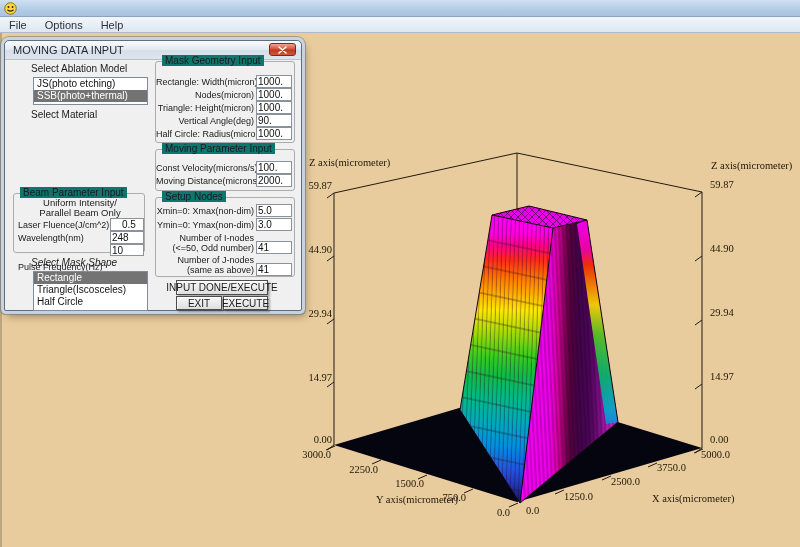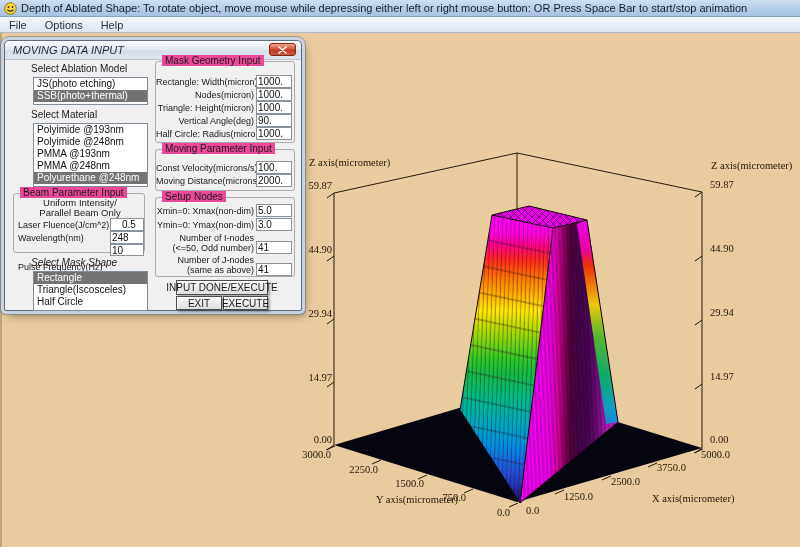--- a/index.html
+++ b/index.html
@@ -22,31 +22,31 @@
   #plot { position:absolute; left:0; top:0; z-index:1; }
   .ptxt { font-family:"Liberation Serif", serif; font-size:10.5px; fill:#1E1708; }
 
   
   .dialog { position:absolute; left:4px; top:40px; width:298px; height:271px;
     background:#F0F0F0; border:1px solid #5F6E7D; border-radius:5px 5px 2px 2px;
     box-shadow:0 0 0 3px rgba(205,218,234,0.9), 0 0 0 4px rgba(100,110,125,0.5), 3px 5px 9px rgba(0,0,0,0.38);
     z-index:10; font-size:10px; color:#1A1A1A; }
   .dlg-titlebar { position:absolute; left:0; top:0; width:100%; height:19px;
     background:linear-gradient(#FAFBFD,#E3E9F1 48%,#D6DEE9 52%,#DEE5EF);
-    border-bottom:1px solid #B8C0CB; border-radius:5px 5px 0 0;font-style:italic; }
+    border-bottom:1px solid #B8C0CB; border-radius:5px 5px 0 0; }
   .dlg-title { position:absolute; left:8px; top:3px; font-size:11px; color:#1E2630; }
   .dlg-close { position:absolute; right:5px; top:2px; width:27px; height:13px;
     background:linear-gradient(#F0A violet,#C33); background:linear-gradient(#F2A491,#D95F43 40%,#BC3B22 55%,#D0573A);
     border:1px solid #7E2A1A; border-radius:3px; display:flex; align-items:center; justify-content:center; cursor:pointer; }
   .lbl { position:absolute; font-size:10px; white-space:nowrap; }
   .listbox { position:absolute; background:#fff; border:1px solid #7E8C9A; overflow:hidden; }
   .lb-item { font-size:10px; line-height:12px; padding:0 0 0 3px; white-space:nowrap; color:#111; cursor:default; }
   .lb-item.sel { background:#737373; color:#fff; }
   .groupbox { position:absolute; border:1px solid #ACACAC; border-radius:3px; }
-  .legend { position:absolute; top:-7px; left:6px; background:#ec4899; padding:0 3px; font-size:10px; white-space:nowrap; }
+  .legend { position:absolute; top:-7px; left:6px; background:#0f766e; padding:0 3px; font-size:10px; white-space:nowrap; }
   .field { position:absolute; height:13px; background:#fff; border:1px solid #8A929B;
     font-family:"Liberation Sans",sans-serif; font-size:10px; padding:0 1px; color:#111; }
   .rlabel { position:absolute; font-size:9px; text-align:right; white-space:nowrap; }
   .clabel { position:absolute; font-size:9.5px; text-align:center; white-space:nowrap; }
   .btn { position:absolute; background:linear-gradient(#F8F8F8,#DEDEDE); border:1px solid #4C4C4C;
     font-size:10px; display:flex; align-items:center; justify-content:center;
     box-shadow:1px 1px 0 rgba(255,255,255,0.8) inset, 1.5px 1.5px 2px rgba(0,0,0,0.3); cursor:pointer; white-space:nowrap; }
 </style>
 </head>
 <body>
@@ -199,21 +199,20 @@
   </g>
 </svg>
 
 <div class="titlebar">
   <svg class="app-icon" viewBox="0 0 14 14">
     <circle cx="7" cy="7" r="6.2" fill="#FFD93B" stroke="#8A6A00" stroke-width="1"></circle>
     <circle cx="4.8" cy="5.4" r="1" fill="#222"></circle>
     <circle cx="9.2" cy="5.4" r="1" fill="#222"></circle>
     <path d="M4 8.6 Q7 11 10 8.6" stroke="#222" stroke-width="1.1" fill="none" stroke-linecap="round"></path>
   </svg>
-  <span class="title-text">Depth of Ablated Shape: To rotate object, move mouse while depressing either left or right mouse button: OR Press Space Bar to start/stop animation</span>
 </div>
 <div class="menubar">
   <span class="menu-item">File</span>
   <span class="menu-item">Options</span>
   <span class="menu-item">Help</span>
 </div>
 <div class="win-left-border"></div>
 
 <div class="dialog">
   <div class="dlg-titlebar">
@@ -225,27 +224,20 @@
     </div>
   </div>
 
   <div class="lbl" style="left:26px; top:22px;">Select Ablation Model</div>
   <div class="listbox" style="left:28px; top:36px; width:115px; height:28px;">
     <div class="lb-item">JS(photo etching)</div>
     <div class="lb-item sel">SSB(photo+thermal)</div>
   </div>
 
   <div class="lbl" style="left:26px; top:68px;">Select Material</div>
-  <div class="listbox" style="left:28px; top:82px; width:115px; height:64px;">
-    <div class="lb-item">Polyimide @193nm</div>
-    <div class="lb-item">Polyimide @248nm</div>
-    <div class="lb-item">PMMA @193nm</div>
-    <div class="lb-item">PMMA @248nm</div>
-    <div class="lb-item sel">Polyurethane @248nm</div>
-  </div>
 
   <div class="groupbox" style="left:8px; top:152px; width:132px; height:60px;">
     <span class="legend">Beam Parameter Input</span>
     <div class="clabel" style="left:0; top:3px; width:132px;">Uniform Intensity/</div>
     <div class="clabel" style="left:0; top:13px; width:132px;">Parallel Beam Only</div>
     <div class="lbl" style="left:4px; top:26px; font-size:9px;">Laser Fluence(J/cm^2)</div>
     <input class="field" style="left: 96px; top: 24px; width: 34px; padding-left: 11px;" value="0.5">
     <div class="lbl" style="left:4px; top:39px; font-size:9px;">Wavelength(nm)</div>
     <input class="field" style="left: 96px; top: 37px; width: 34px;" value="248">
     <div class="lbl" style="left:4px; top:52px; font-size:9px;margin-top:16px;">Pulse Frequency(Hz)</div>

